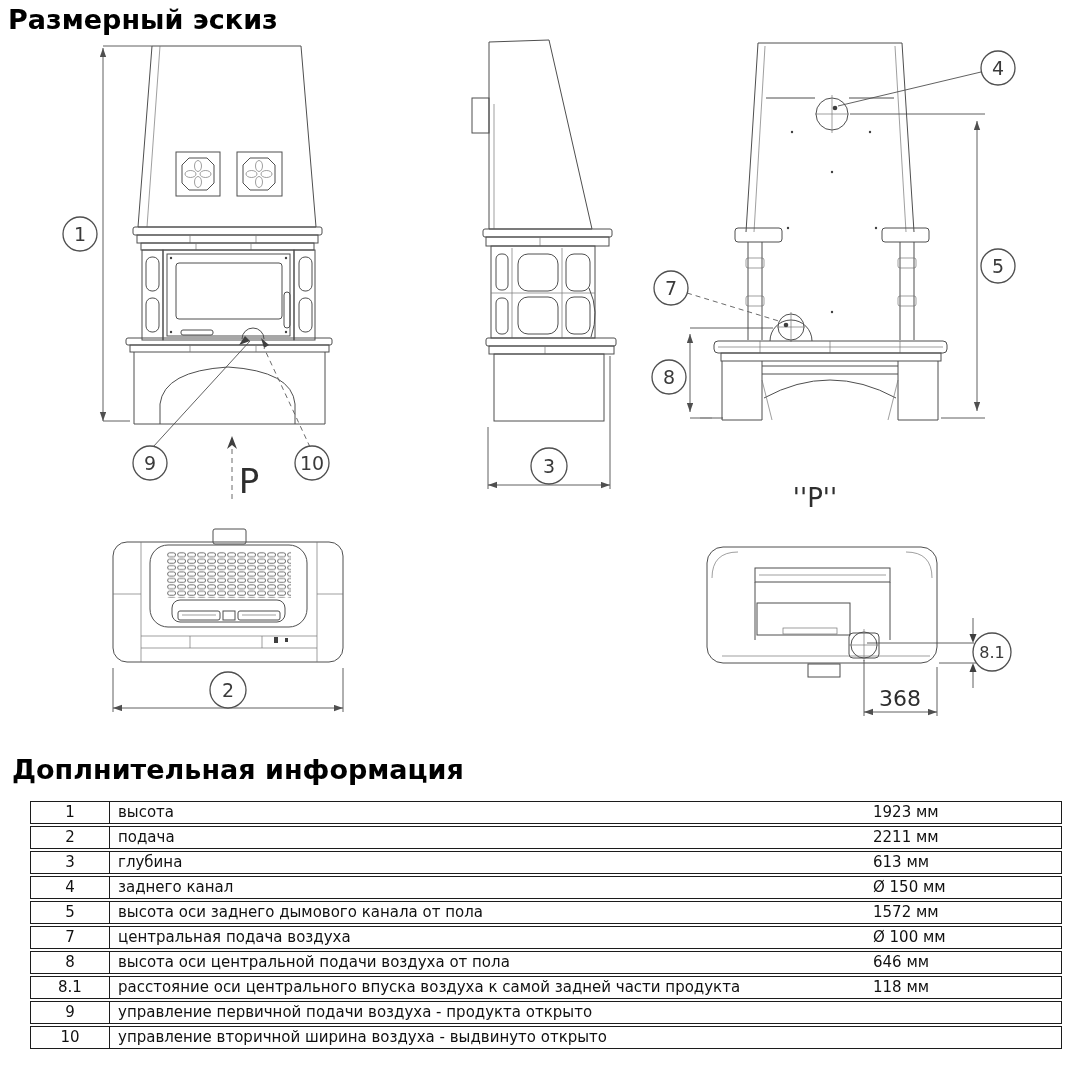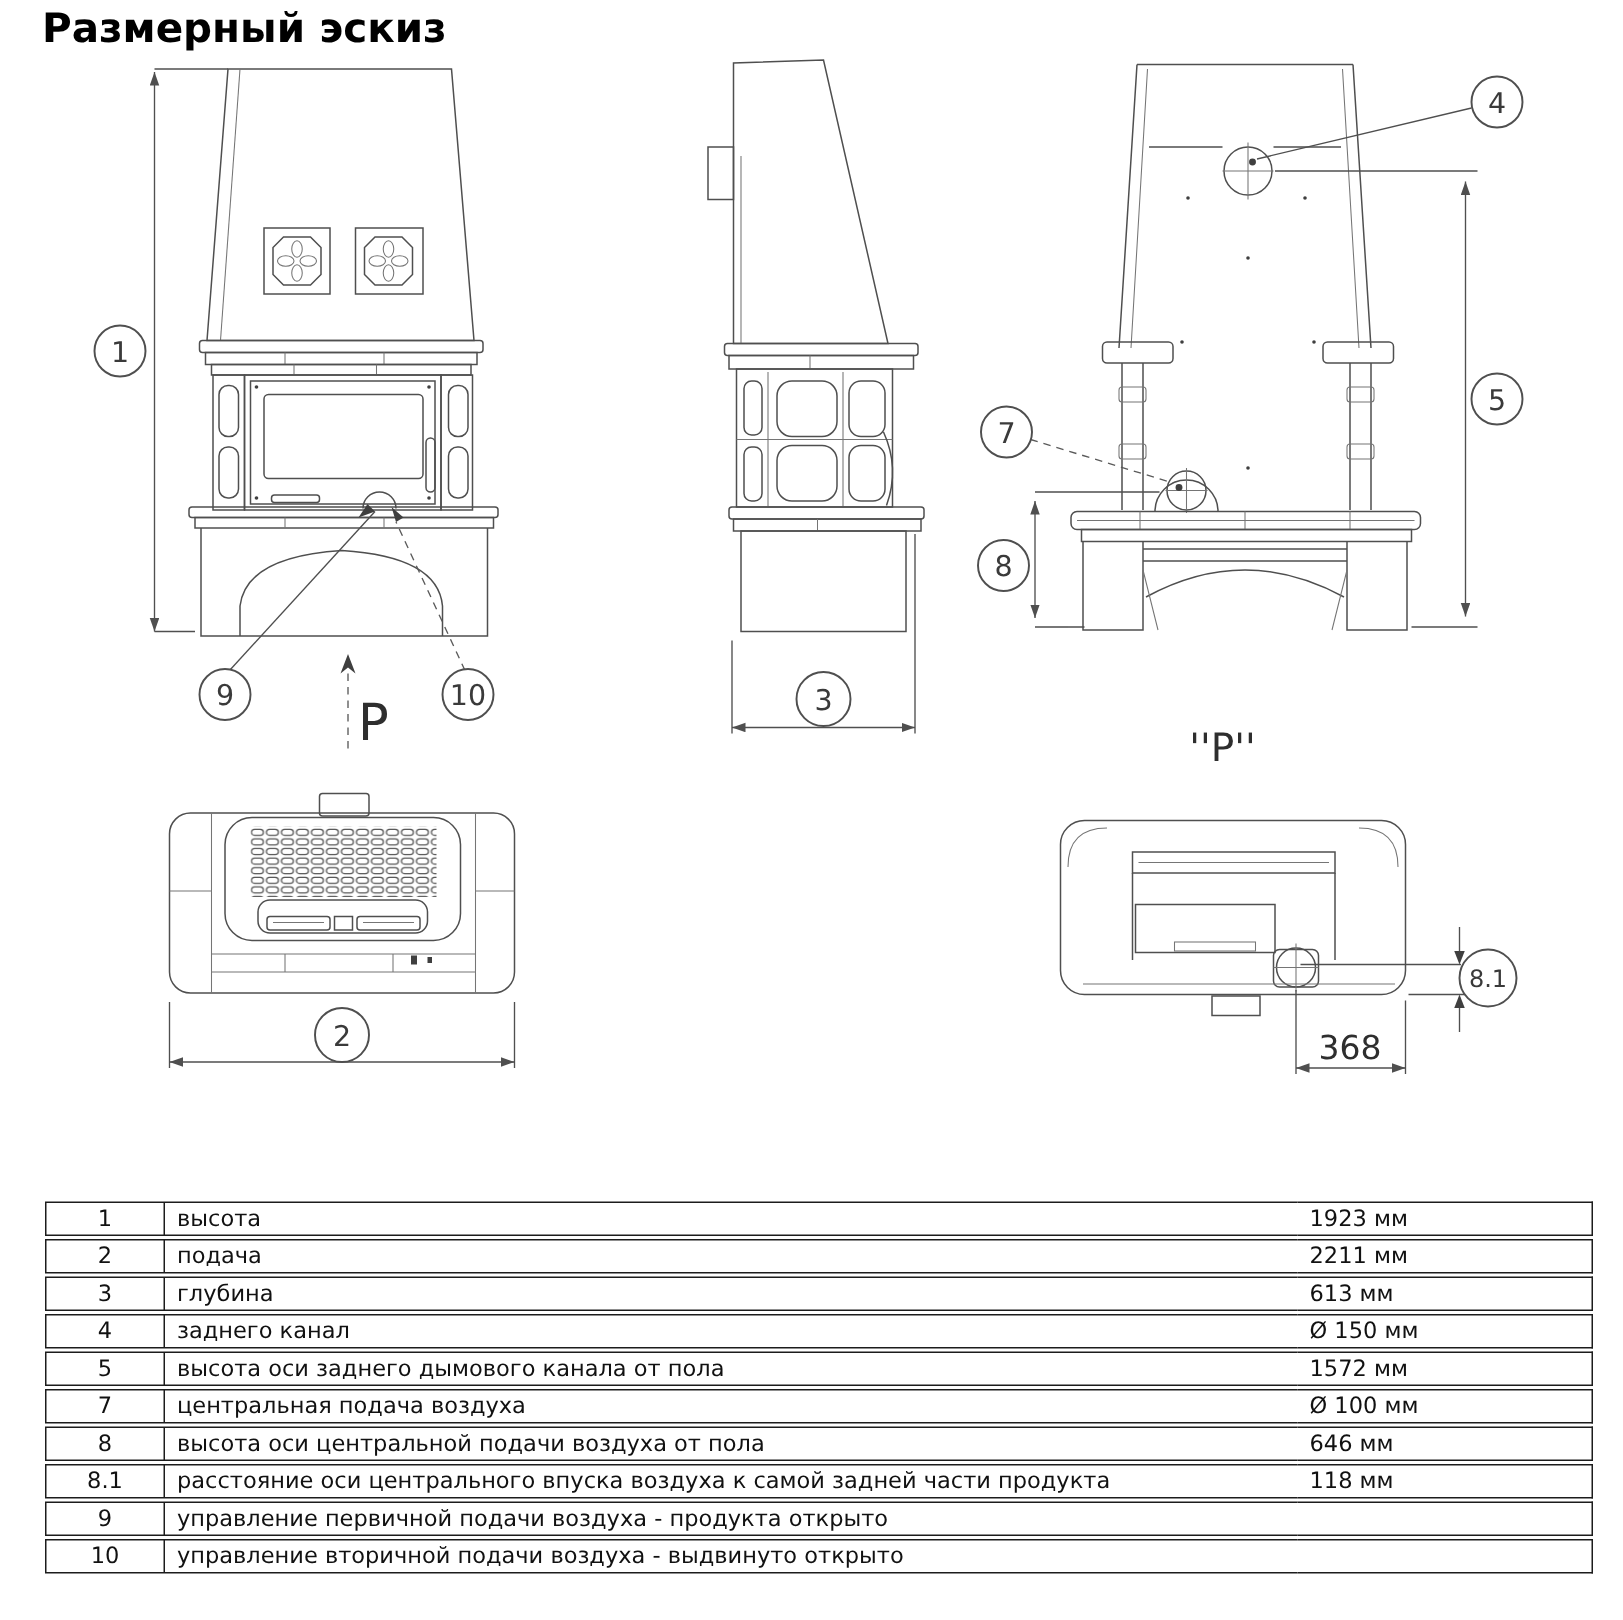--- a/index.html
+++ b/index.html
@@ -1,20 +1,20 @@
 <!DOCTYPE html>
 <html><head>
 <meta charset="utf-8">
 <style>
   html,body{margin:0;padding:0;background:#fff;}
   .page{position:relative;width:1082px;height:1080px;background:#fff;overflow:hidden;
         font-family:"DejaVu Sans",sans-serif;color:#111;}
   h1.title, h2.title{position:absolute;margin:0;font-weight:700;color:#000;
         font-family:"DejaVu Sans",sans-serif;}
-  h1.title{left:28px;top:4px;font-size:27px;}
+  h1.title{left:8px;top:4px;font-size:27px;}
   h2.title{left:12px;top:754px;font-size:27px;}
   svg.sketch{position:absolute;left:0;top:0;}
 
   
   .ln{stroke:#4f4f4f;fill:none;stroke-width:1;}
   .lt{stroke:#757575;fill:none;stroke-width:.7;}
   .dsh{stroke:#5a5a5a;fill:none;stroke-width:.9;stroke-dasharray:5 4;}
   .dim{stroke:#4f4f4f;fill:none;stroke-width:.9;}
   .fillp{fill:#3f3f3f;stroke:none;}
   .co{fill:#fff;stroke:#4f4f4f;stroke-width:1.3;}
@@ -256,20 +256,21 @@
         <circle class="co" cx="228" cy="690" r="18"></circle>
           <text class="cn" x="228" y="697">2</text>
       </g>
       <g>
         <circle class="co" cx="992" cy="652" r="19"></circle>
           <text class="cns" x="992" y="658">8.1</text>
       </g>
     </g>
   </svg>
 
+  <h2 class="title">Доплнительная информация</h2>
 
   <table class="info">
     <tbody>
       <tr>
         <td class="num">1</td>
         <td class="desc">высота</td>
         <td class="val">1923 мм</td>
       </tr>
       <tr>
         <td class="num">2</td>
@@ -306,19 +307,19 @@
         <td class="desc">расстояние оси центрального впуска воздуха к самой задней части продукта</td>
         <td class="val">118 мм</td>
       </tr>
       <tr>
         <td class="num">9</td>
         <td class="desc">управление первичной подачи воздуха - продукта открыто</td>
         <td class="val"></td>
       </tr>
       <tr>
         <td class="num">10</td>
-        <td class="desc">управление вторичной подачи воздуха - выдвинуто открыто</td>
+        <td class="desc">управление вторичной ширина воздуха - выдвинуто открыто</td>
         <td class="val"></td>
       </tr>
     </tbody>
   </table>
 
 </div>
 
 </body></html>

